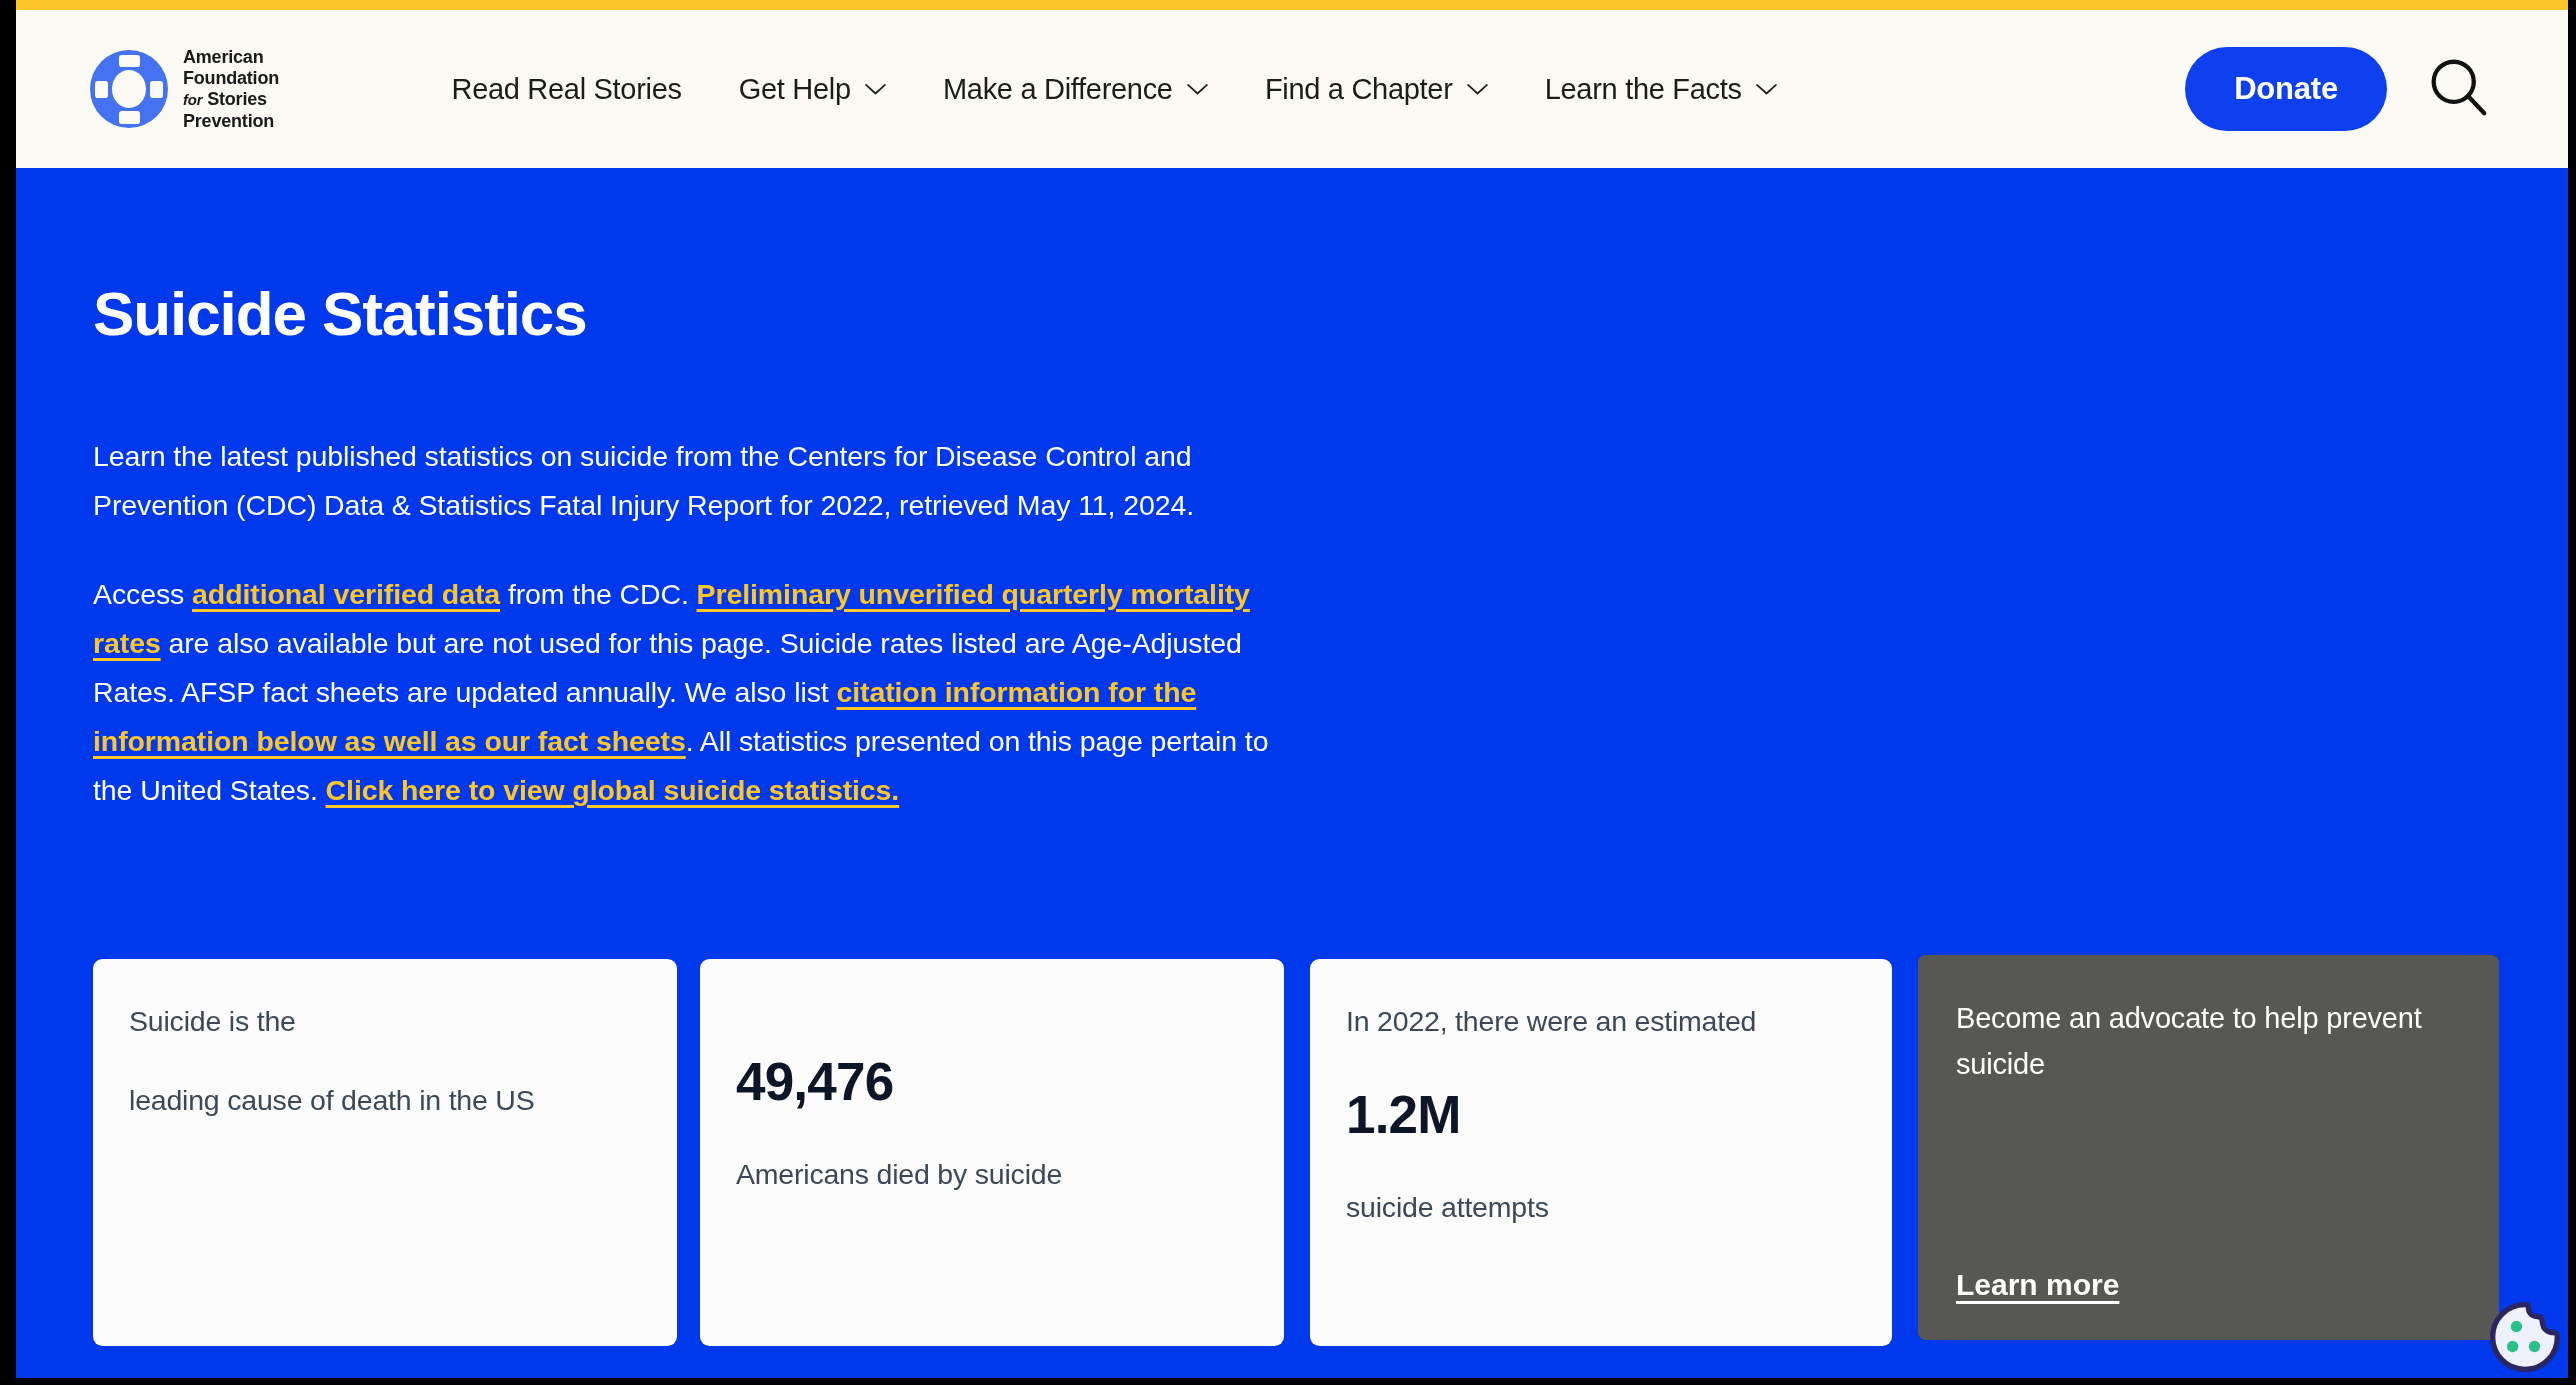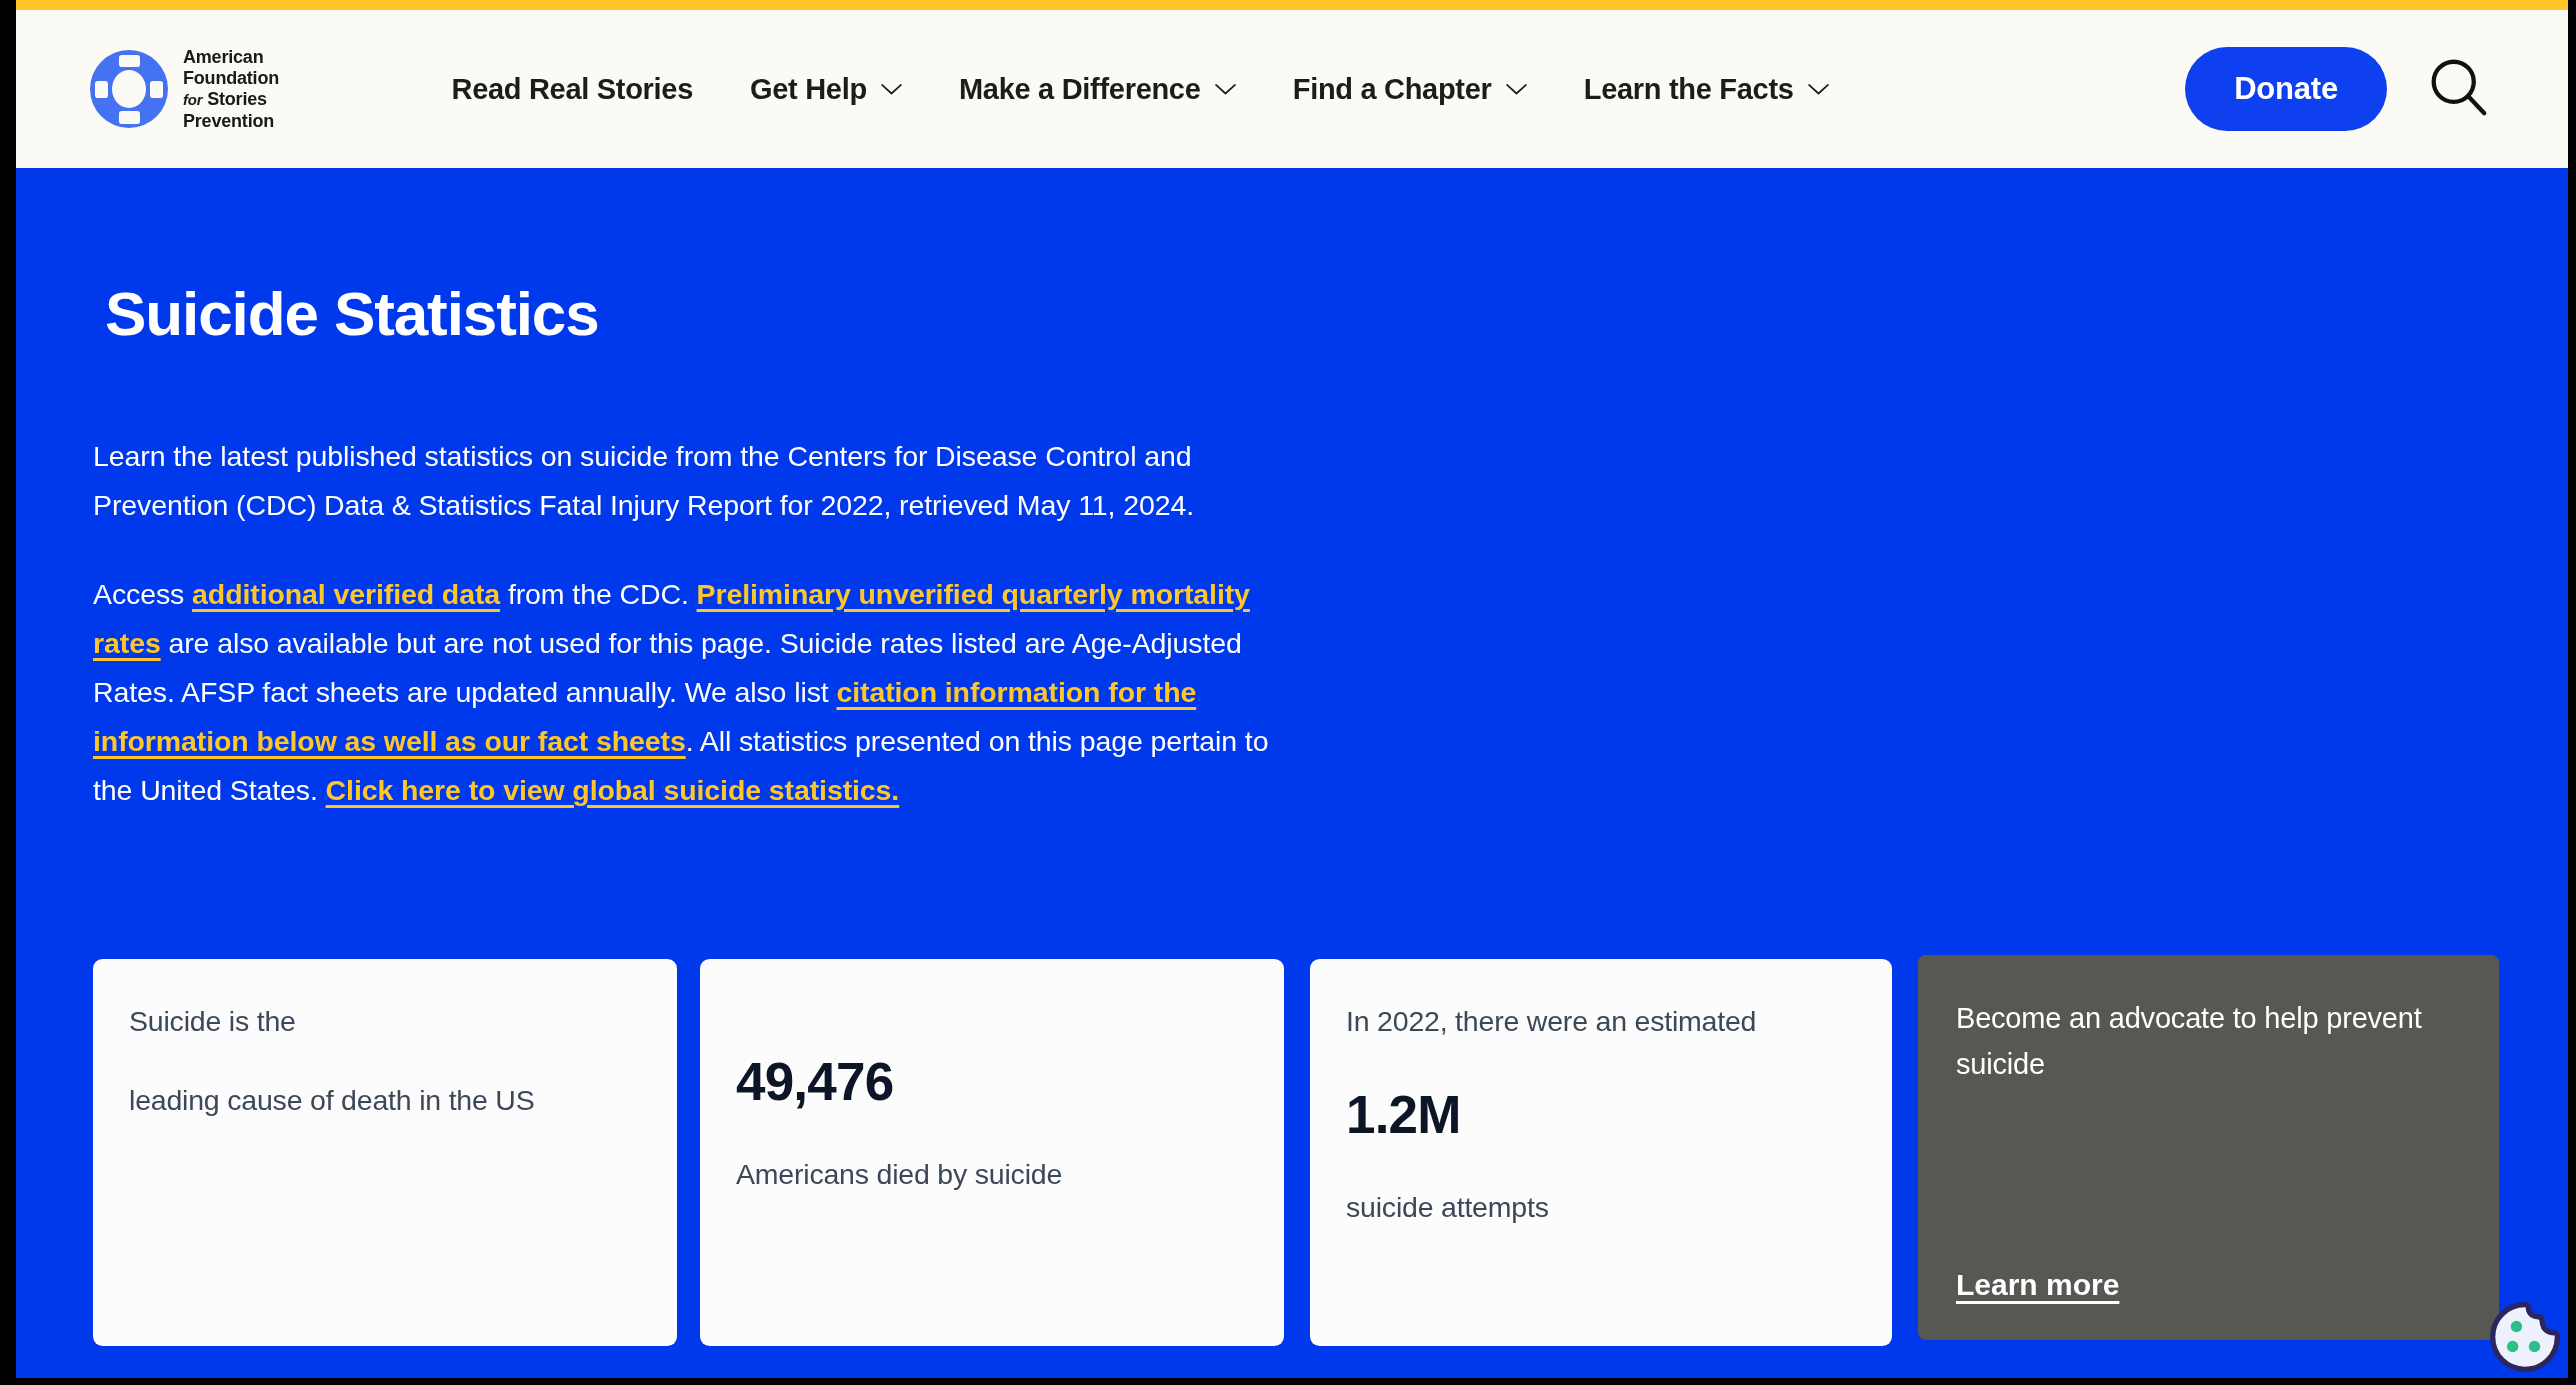--- a/index.html
+++ b/index.html
@@ -121,21 +121,21 @@
   .nav-item {
     display: flex;
     align-items: center;
     gap: 14.2px;
     padding: 0 28.5px;
     cursor: pointer;
     white-space: nowrap;
   }
   .nav-label {
     font-family: "Liberation Sans", sans-serif;
-    font-weight: bold;
+    font-weight: normal;
     font-size: 29px;
     color: #1C1C1A;
     letter-spacing: -0.3px;
   }
   .chev {
     width: 21px; height: 11.4px;
     flex: 0 0 auto;
   }
   .chev svg { display: block; }
 
@@ -180,21 +180,20 @@
   }
 
   .page-title {
     position: absolute;
     left: 77px; top: 110px;
     font-family: "Liberation Sans", sans-serif;
     font-weight: bold;
     font-size: 62px;
     color: #FFFFFF;
     letter-spacing: -1.1px;
-    margin-left: 12px;
   }
 
   .body-copy {
     position: absolute;
     left: 77px; top: 264px;
     width: 1186px;
     font-family: "Liberation Sans", sans-serif;
     font-size: 28.5px;
     line-height: 49px;
     color: #FFFFFF;

